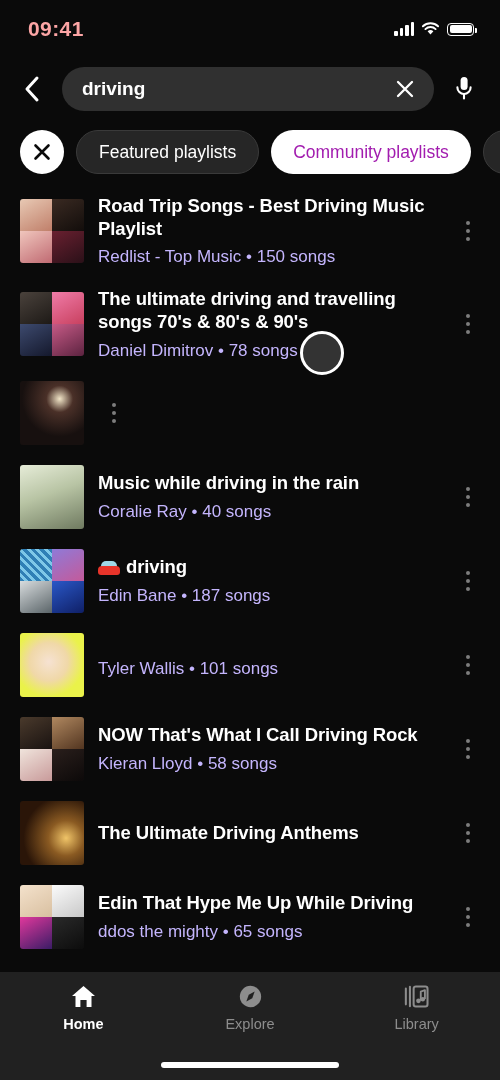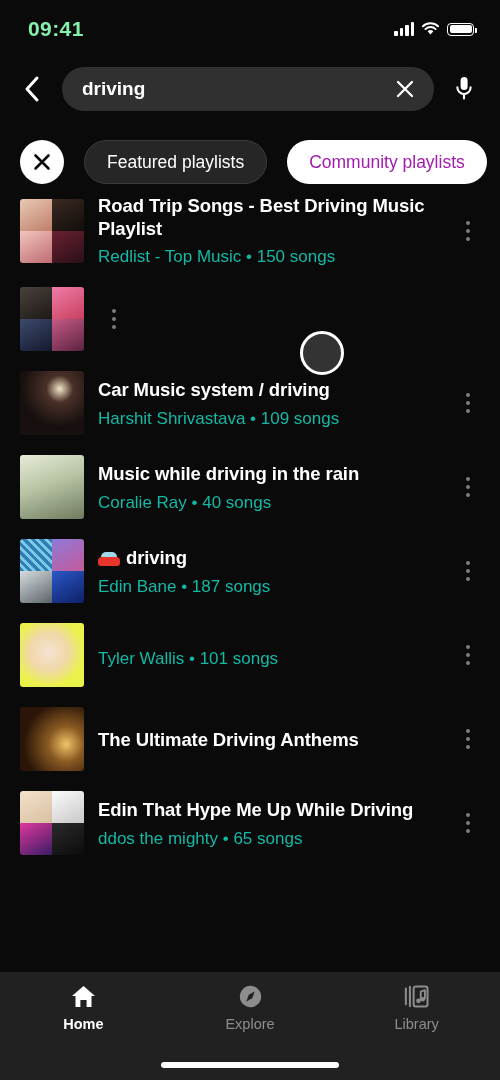--- a/index.html
+++ b/index.html
@@ -12,21 +12,21 @@
     position:relative;
   }
 
   
   .statusbar{
     height:58px; width:100%;
     display:flex; align-items:center; justify-content:space-between;
     padding:0 26px 0 28px;
     background:#0a0a0a;
   }
-  .sb-time{ font-size:21px; font-weight:600; letter-spacing:.4px; color:#86efac; }
+  .sb-time{ font-size:21px; font-weight:600; letter-spacing:.4px; color:#fca5a5; }
   .sb-right{ display:flex; align-items:center; gap:7px; }
   .sig{ display:flex; align-items:flex-end; gap:2px; height:14px; }
   .sig i{ display:block; width:3.5px; background:#fff; border-radius:1px; }
   .sig i:nth-child(1){ height:5px; }
   .sig i:nth-child(2){ height:8px; }
   .sig i:nth-child(3){ height:11px; }
   .sig i:nth-child(4){ height:14px; }
   .batt{
     width:27px; height:13px; border:1.6px solid #fff; border-radius:4px;
     position:relative; padding:1.5px;
@@ -56,21 +56,21 @@
     white-space:nowrap; overflow:hidden; text-overflow:ellipsis;
   }
   .clearbtn{ width:30px; height:30px; flex:0 0 30px; display:flex; align-items:center; justify-content:center; cursor:pointer;}
   .micbtn{
     width:44px; height:44px; flex:0 0 44px; display:flex; align-items:center; justify-content:center;
     cursor:pointer;
   }
 
   
   .chiprow{
-    height:64px; display:flex; align-items:flex-end; gap:20px;
+    height:64px; display:flex; align-items:center; gap:12px;
     padding-left:20px; overflow:hidden; background:#0a0a0a;
   }
   .chip-close{
     width:44px; height:44px; flex:0 0 44px; border-radius:50%;
     background:#fff; display:flex; align-items:center; justify-content:center;
     cursor:pointer;
   }
   .chip{
     flex:0 0 auto; height:44px; border-radius:22px;
     display:flex; align-items:center; padding:0 22px;
@@ -92,21 +92,21 @@
   }
   .thumb.q4{ grid-template-columns:1fr 1fr; grid-template-rows:1fr 1fr; }
   .thumb.q1{ grid-template-columns:1fr; grid-template-rows:1fr; }
   .thumb span{ display:block; width:100%; height:100%; }
   .meta{ flex:1 1 auto; min-width:0; padding-top:1px; }
   .title{
     font-size:18.5px; font-weight:700; line-height:1.22; color:#fff;
     letter-spacing:-.1px;
   }
   .sub{
-    font-size:17px; color:#14b8a6; margin-top:6px; line-height:1.25;
+    font-size:17px; color:#c4b5fd; margin-top:6px; line-height:1.25;
     white-space:nowrap; overflow:hidden; text-overflow:ellipsis;
   }
   .carglyph{
     display:inline-block; width:22px; height:14px; position:relative;
     vertical-align:-2px; margin-right:6px;
   }
   .carglyph .body{
     position:absolute; left:0; bottom:0; width:22px; height:9px;
     background:#e8342a; border-radius:4px 4px 3px 3px;
   }
@@ -231,34 +231,34 @@
       </div>
   </div>
 
   <div class="row">
     <div class="thumb q4">
       <span style="background:linear-gradient(150deg,#4a423c,#1d1916)"></span>
       <span style="background:linear-gradient(150deg,#f07ca8,#c8405f)"></span>
       <span style="background:linear-gradient(150deg,#3d4a6e,#14182c)"></span>
       <span style="background:linear-gradient(150deg,#c65a86,#5c2340)"></span>
     </div>
+    <div class="meta">
+      <div class="title">The ultimate driving and travelling songs 70's &amp; 80's &amp; 90's</div>
+      <div class="sub">Daniel Dimitrov • 78 songs</div>
+    </div>
     <div class="kebab">
         <i></i>
         <i></i>
         <i></i>
       </div>
   </div>
 
   <div class="row">
     <div class="thumb q1">
       <span style="background:radial-gradient(circle at 62% 28%,#f2e6c8 0%,#4a3028 22%,#17100f 62%)"></span>
-    </div>
-    <div class="meta">
-      <div class="title">Car Music system / driving</div>
-      <div class="sub">Harshit Shrivastava • 109 songs</div>
     </div>
     <div class="kebab">
         <i></i>
         <i></i>
         <i></i>
       </div>
   </div>
 
   <div class="row">
     <div class="thumb q1">
@@ -302,20 +302,37 @@
     <div class="meta">
       <div class="sub">Tyler Wallis • 101 songs</div>
     </div>
     <div class="kebab">
         <i></i>
         <i></i>
         <i></i>
       </div>
   </div>
 
+  <div class="row">
+    <div class="thumb q4">
+      <span style="background:linear-gradient(150deg,#4a3a2c,#191210)"></span>
+      <span style="background:linear-gradient(150deg,#b08860,#523520)"></span>
+      <span style="background:linear-gradient(150deg,#f0e4dc,#c89a9a)"></span>
+      <span style="background:linear-gradient(150deg,#2a1f1c,#0c0909)"></span>
+    </div>
+    <div class="meta">
+      <div class="title">NOW That's What I Call Driving Rock</div>
+      <div class="sub">Kieran Lloyd • 58 songs</div>
+    </div>
+    <div class="kebab">
+        <i></i>
+        <i></i>
+        <i></i>
+      </div>
+  </div>
 
   <div class="row">
     <div class="thumb q1">
       <span style="background:radial-gradient(circle at 72% 58%,#f0c468 0%,#8a5a22 30%,#2a1508 72%)"></span>
     </div>
     <div class="meta">
       <div class="title">The Ultimate Driving Anthems</div>
     </div>
     <div class="kebab">
         <i></i>

